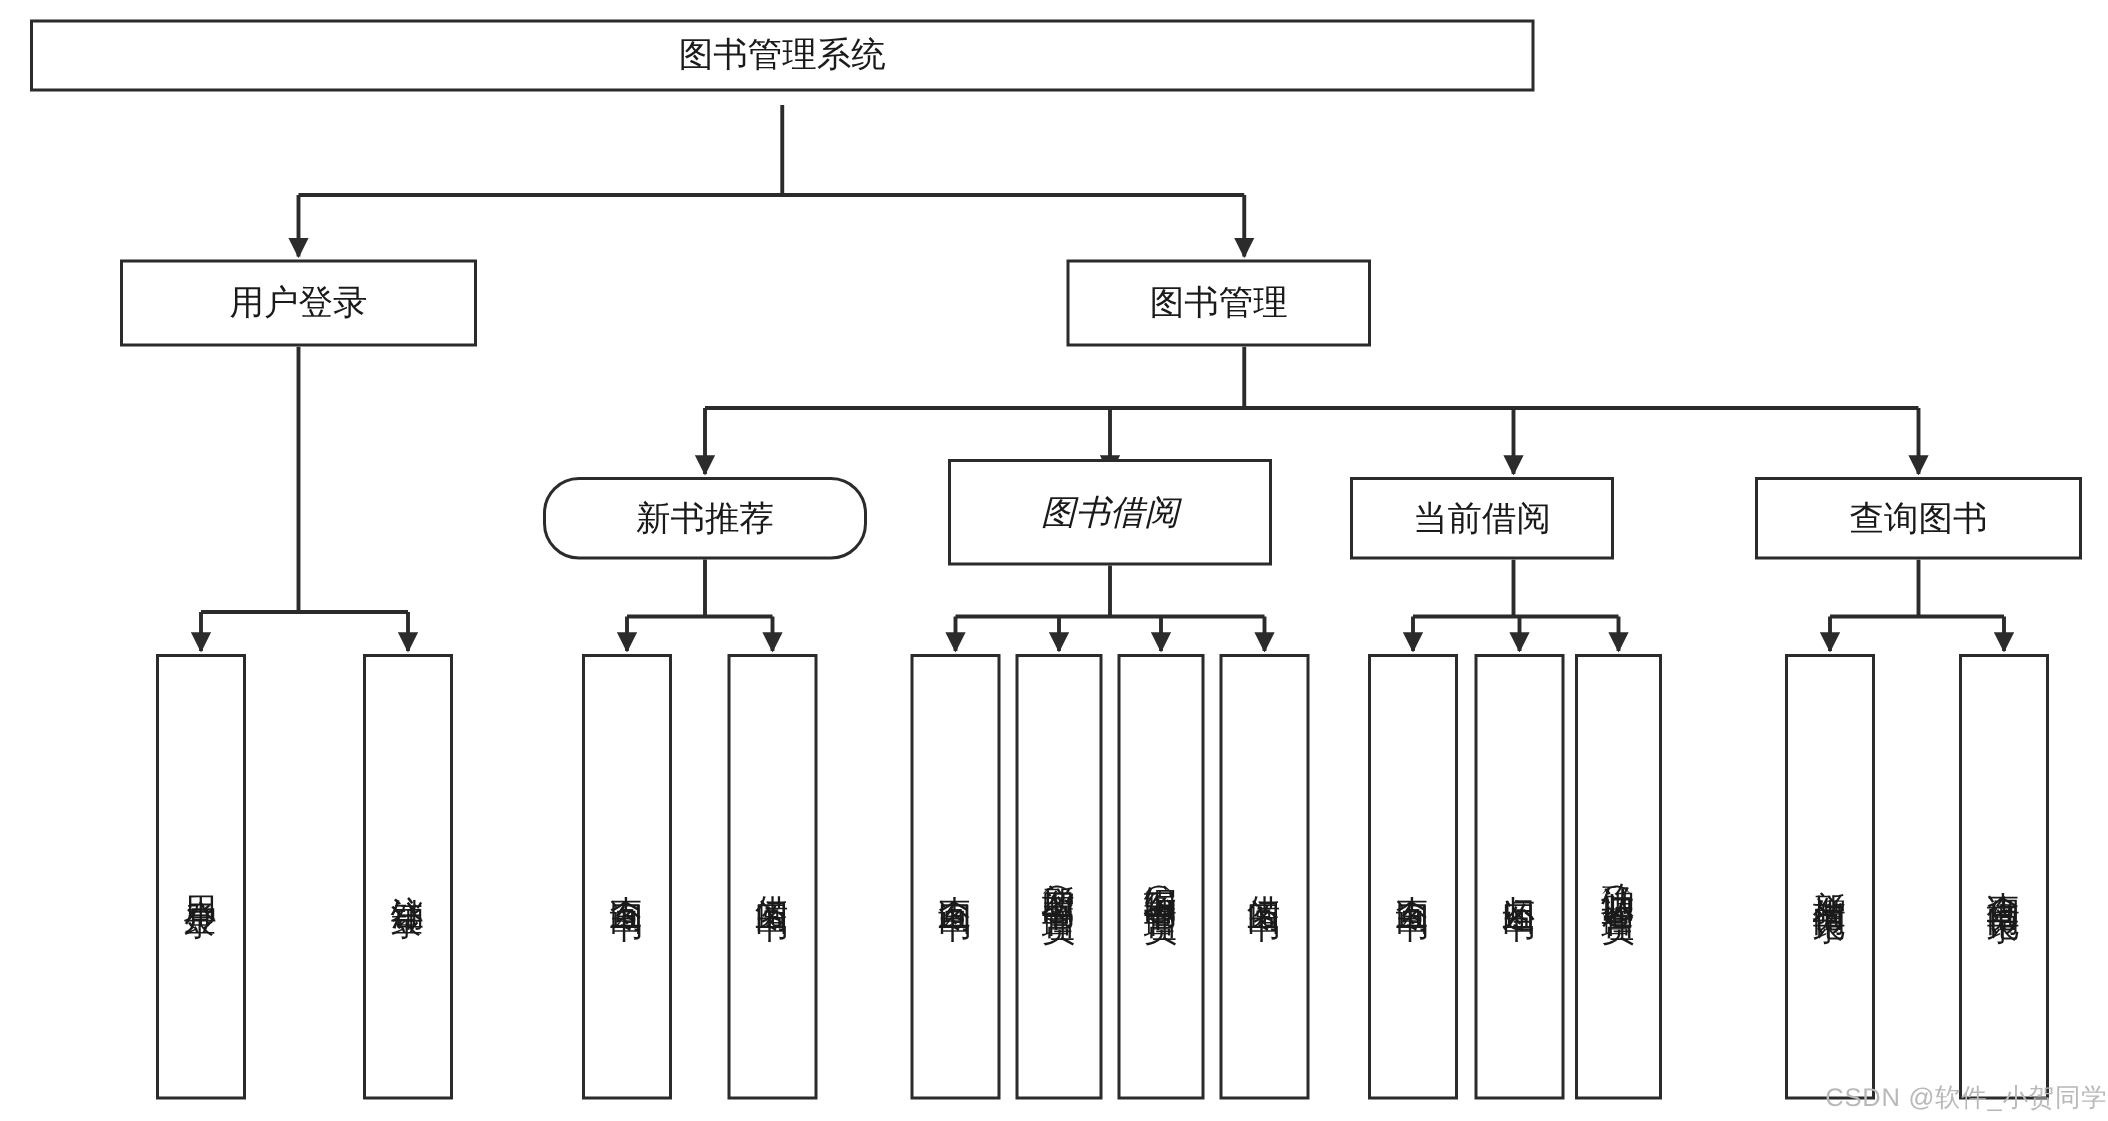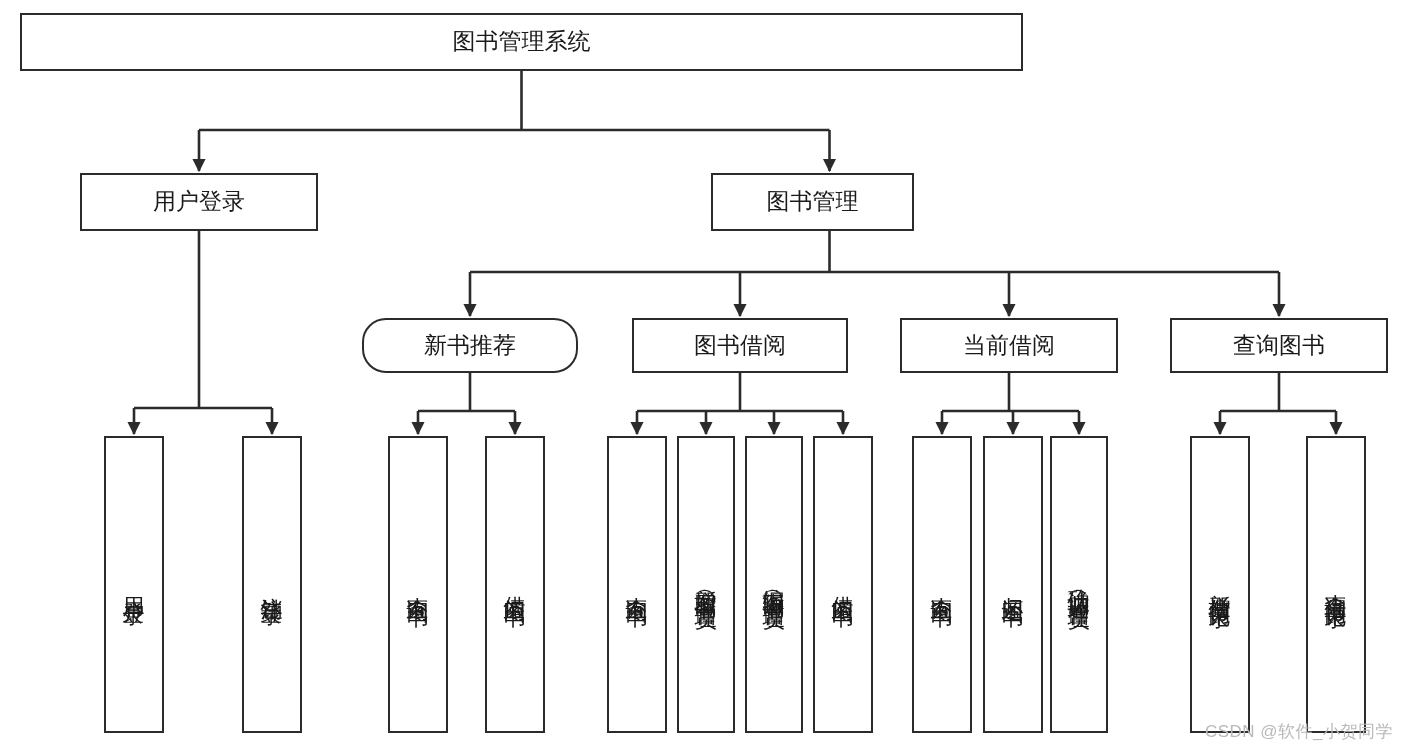--- a/index.html
+++ b/index.html
@@ -9,21 +9,21 @@
   svg#edges{position:absolute;left:0;top:0;width:1405px;height:747px;}
   .node{position:absolute;box-sizing:border-box;background:#ffffff;
         border:2.5px solid #2b2b2b;display:flex;align-items:center;
         justify-content:center;}
   .node .lbl{color:#1a1a1a;text-align:center;line-height:1.18;}
   .node.horiz .lbl{font-size:23px;}
   .node.vert{align-items:center;justify-content:center;}
   .node.vert .lbl{writing-mode:vertical-rl;text-orientation:upright;
         font-size:22px;letter-spacing:3px;line-height:1.05;
         max-height:270px;}
-  #watermark{position:absolute;right:12px;bottom:4px;font-size:17px;
+  #watermark{position:absolute;right:0;bottom:4px;font-size:17px;
         color:#b9b9b9;white-space:nowrap;letter-spacing:0.5px;}
 </style>
 </head>
 <body>
 
 <div id="stage">
 
   <svg id="edges" viewBox="0 0 1405 747" xmlns="http://www.w3.org/2000/svg">
     <defs>
       <marker id="arrow" viewBox="0 0 10 10" refX="9.2" refY="5" markerWidth="5.2" markerHeight="5.2" orient="auto-start-reverse">
@@ -61,36 +61,36 @@
         <path d="M 1013 411 L 1013 434" marker-end="url(#arrow)"></path>
         <path d="M 1079 411 L 1079 434" marker-end="url(#arrow)"></path>
         <path d="M 1279 373 L 1279 411"></path>
         <path d="M 1220 411 L 1336 411"></path>
         <path d="M 1220 411 L 1220 434" marker-end="url(#arrow)"></path>
         <path d="M 1336 411 L 1336 434" marker-end="url(#arrow)"></path>
       </g>
   </svg>
 
   <div id="nodes">
-      <div class="node horiz" style="left: 20px; top: 13px; width: 1003px; height: 58px;">
+      <div class="node horiz" style="left: 20px; top: 13px; width: 1003px; height: 48px;">
         <span class="lbl">图书管理系统</span>
       </div>
       <div class="node horiz" style="left: 80px; top: 173px; width: 238px; height: 58px;">
         <span class="lbl">用户登录</span>
       </div>
       <div class="node horiz" style="left: 711px; top: 173px; width: 203px; height: 58px;">
         <span class="lbl">图书管理</span>
       </div>
       <div class="node horiz" style="left: 362px; top: 318px; width: 216px; height: 55px; border-radius: 24px;">
         <span class="lbl">新书推荐</span>
       </div>
-      <div class="node horiz" style="left: 632px; top: 318px; width: 216px; height: 55px;">
+      <div class="node horiz" style="left: 632px; top: 306px; width: 216px; height: 71px; font-style: italic;">
         <span class="lbl">图书借阅</span>
       </div>
-      <div class="node horiz" style="left: 900px; top: 318px; width: 218px; height: 55px;">
+      <div class="node horiz" style="left: 900px; top: 318px; width: 176px; height: 55px;">
         <span class="lbl">当前借阅</span>
       </div>
       <div class="node horiz" style="left: 1170px; top: 318px; width: 218px; height: 55px;">
         <span class="lbl">查询图书</span>
       </div>
       <div class="node vert" style="left: 104px; top: 436px; width: 60px; height: 297px;">
         <span class="lbl">用户登录</span>
       </div>
       <div class="node vert" style="left: 242px; top: 436px; width: 60px; height: 297px;">
         <span class="lbl">注销登录</span>

